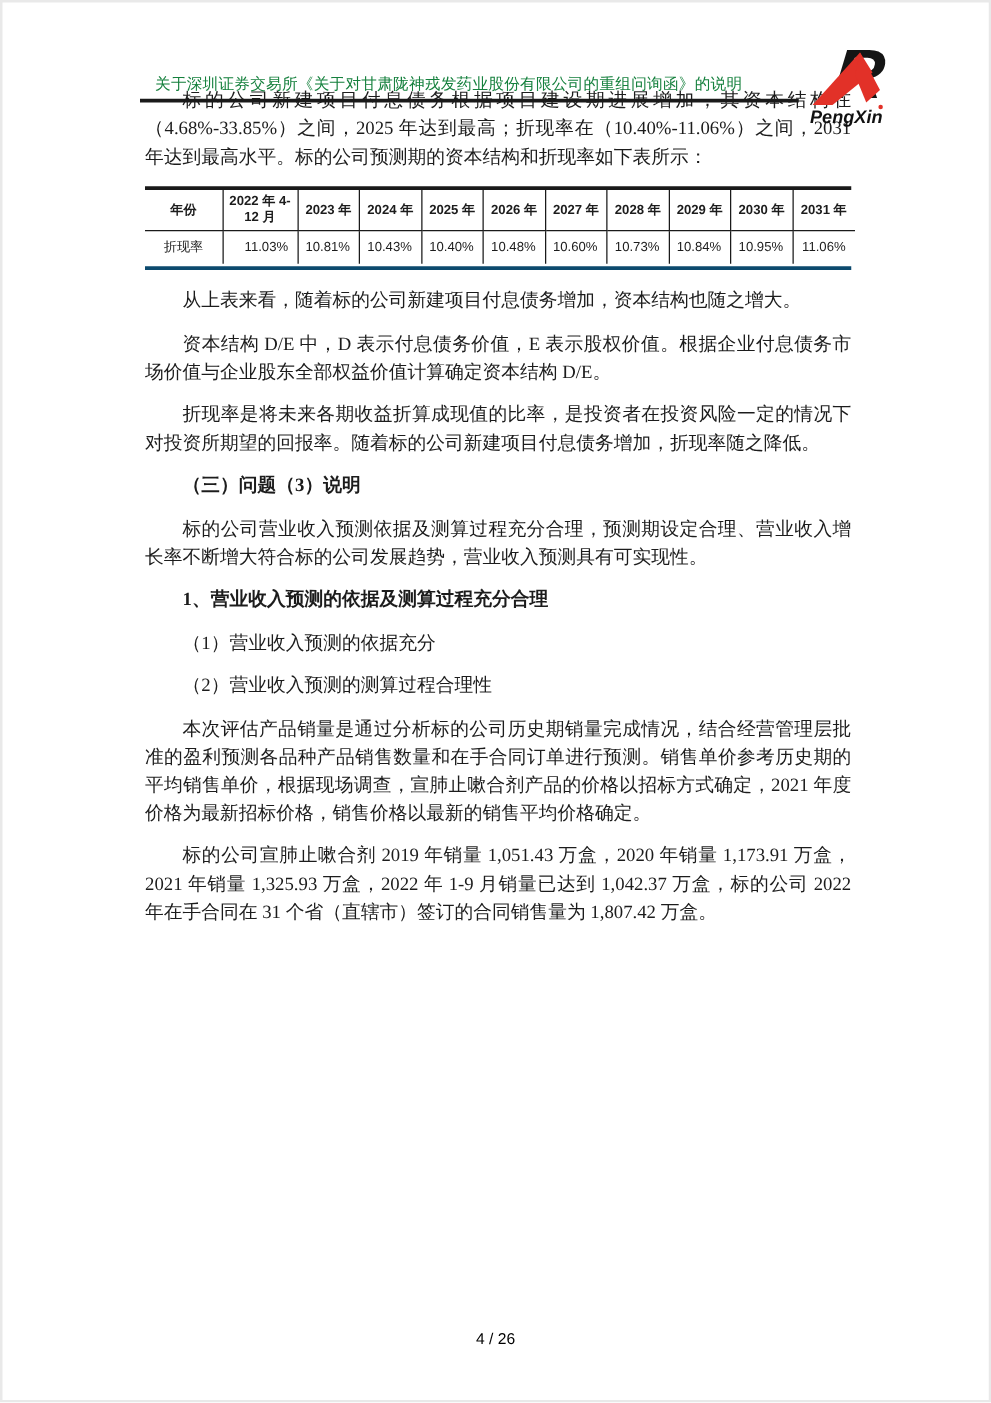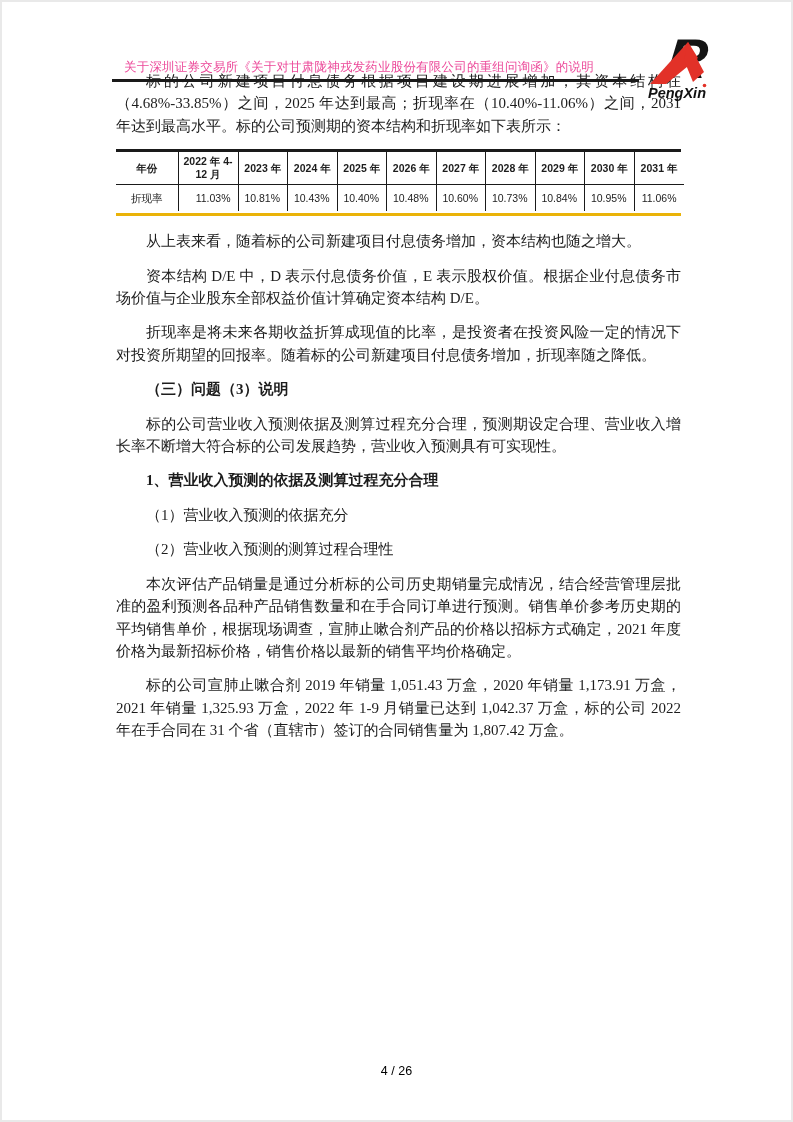--- a/index.html
+++ b/index.html
@@ -9,21 +9,21 @@
     box-sizing:border-box;
     background:#ffffff;
     border:2px solid #e9e9e9;
     overflow:hidden;
     font-family:"Liberation Serif", serif;
     color:#1c1c1c;
   }
   
   .header-title{
     position:absolute;left:122px;top:57px;
-    font-size:12.5px;letter-spacing:.2px;color:#ec4899;
+    font-size:12.5px;letter-spacing:.2px;color:#15803d;
     white-space:nowrap;
   }
   .header-rule{
     position:absolute;left:110px;top:77px;
     width:527px;height:3px;background:#1a1a1a;
   }
   .logo{
     position:absolute;left:644px;top:30px;width:76px;height:72px;
   }
   .logo svg{display:block;}
@@ -35,21 +35,21 @@
   .body-p, .sub-heading, .heading-bold{
     margin:0 0 12px 0;
     font-size:15px;line-height:22.4px;
     text-align:justify;
     text-indent:2em;
   }
   .heading-bold{font-weight:bold;}
   
   .table-wrap{
     border-top:3px solid #1a1a1a;
-    border-bottom:3px solid #eab308;
+    border-bottom:3px solid #0c4a6e;
     padding-bottom:2px;
     margin:10px 0 14px 0;
   }
   table.cap{
     width:100%;
     border-collapse:collapse;
     table-layout:fixed;
   }
   table.cap td,table.cap th{
     border:1px solid #1a1a1a;

